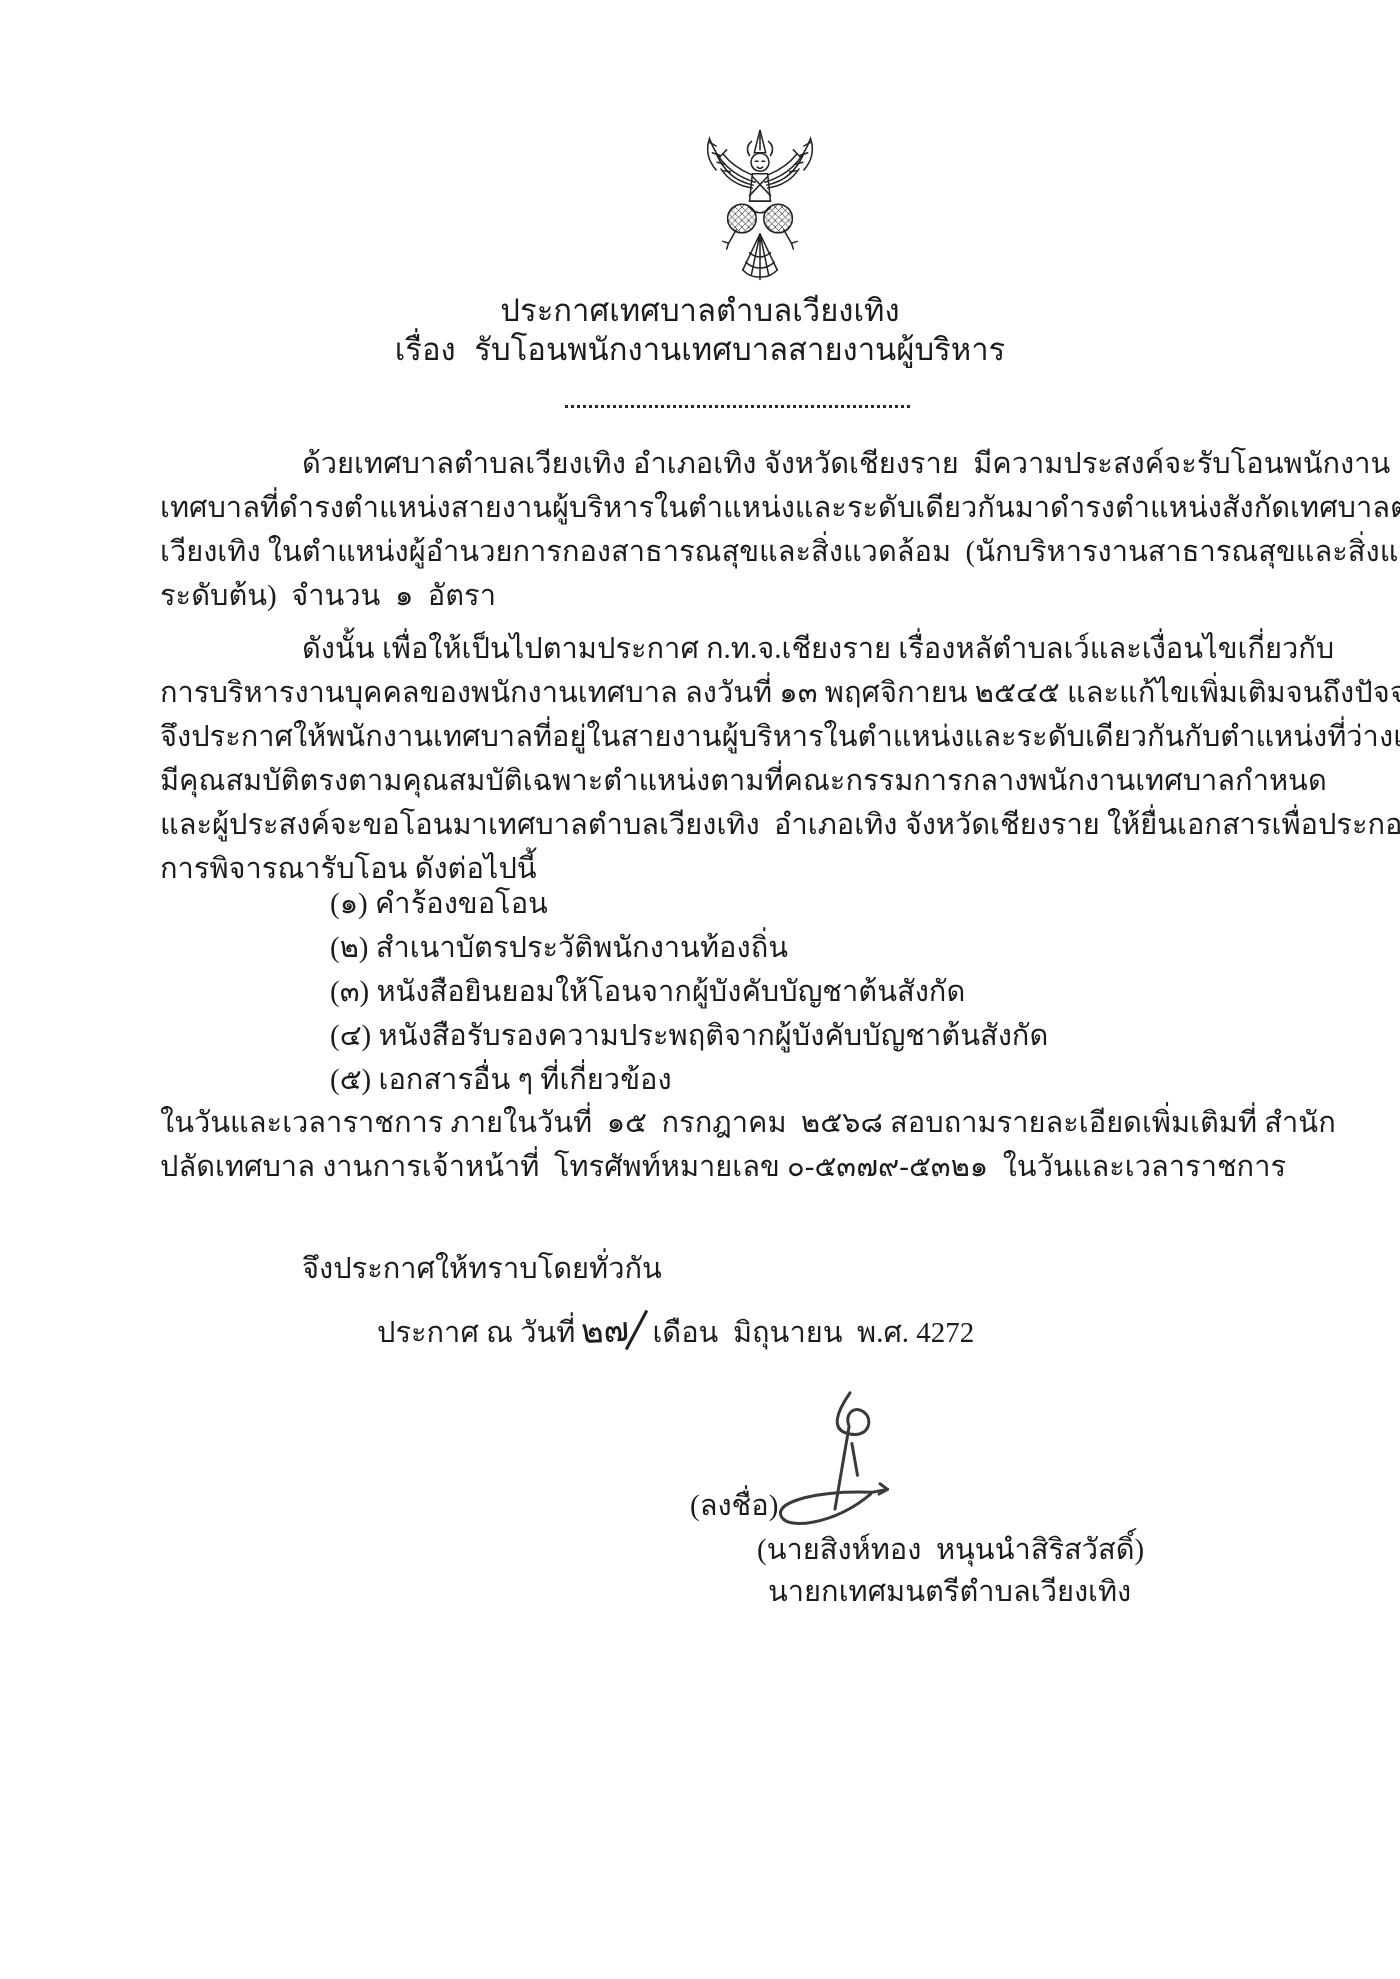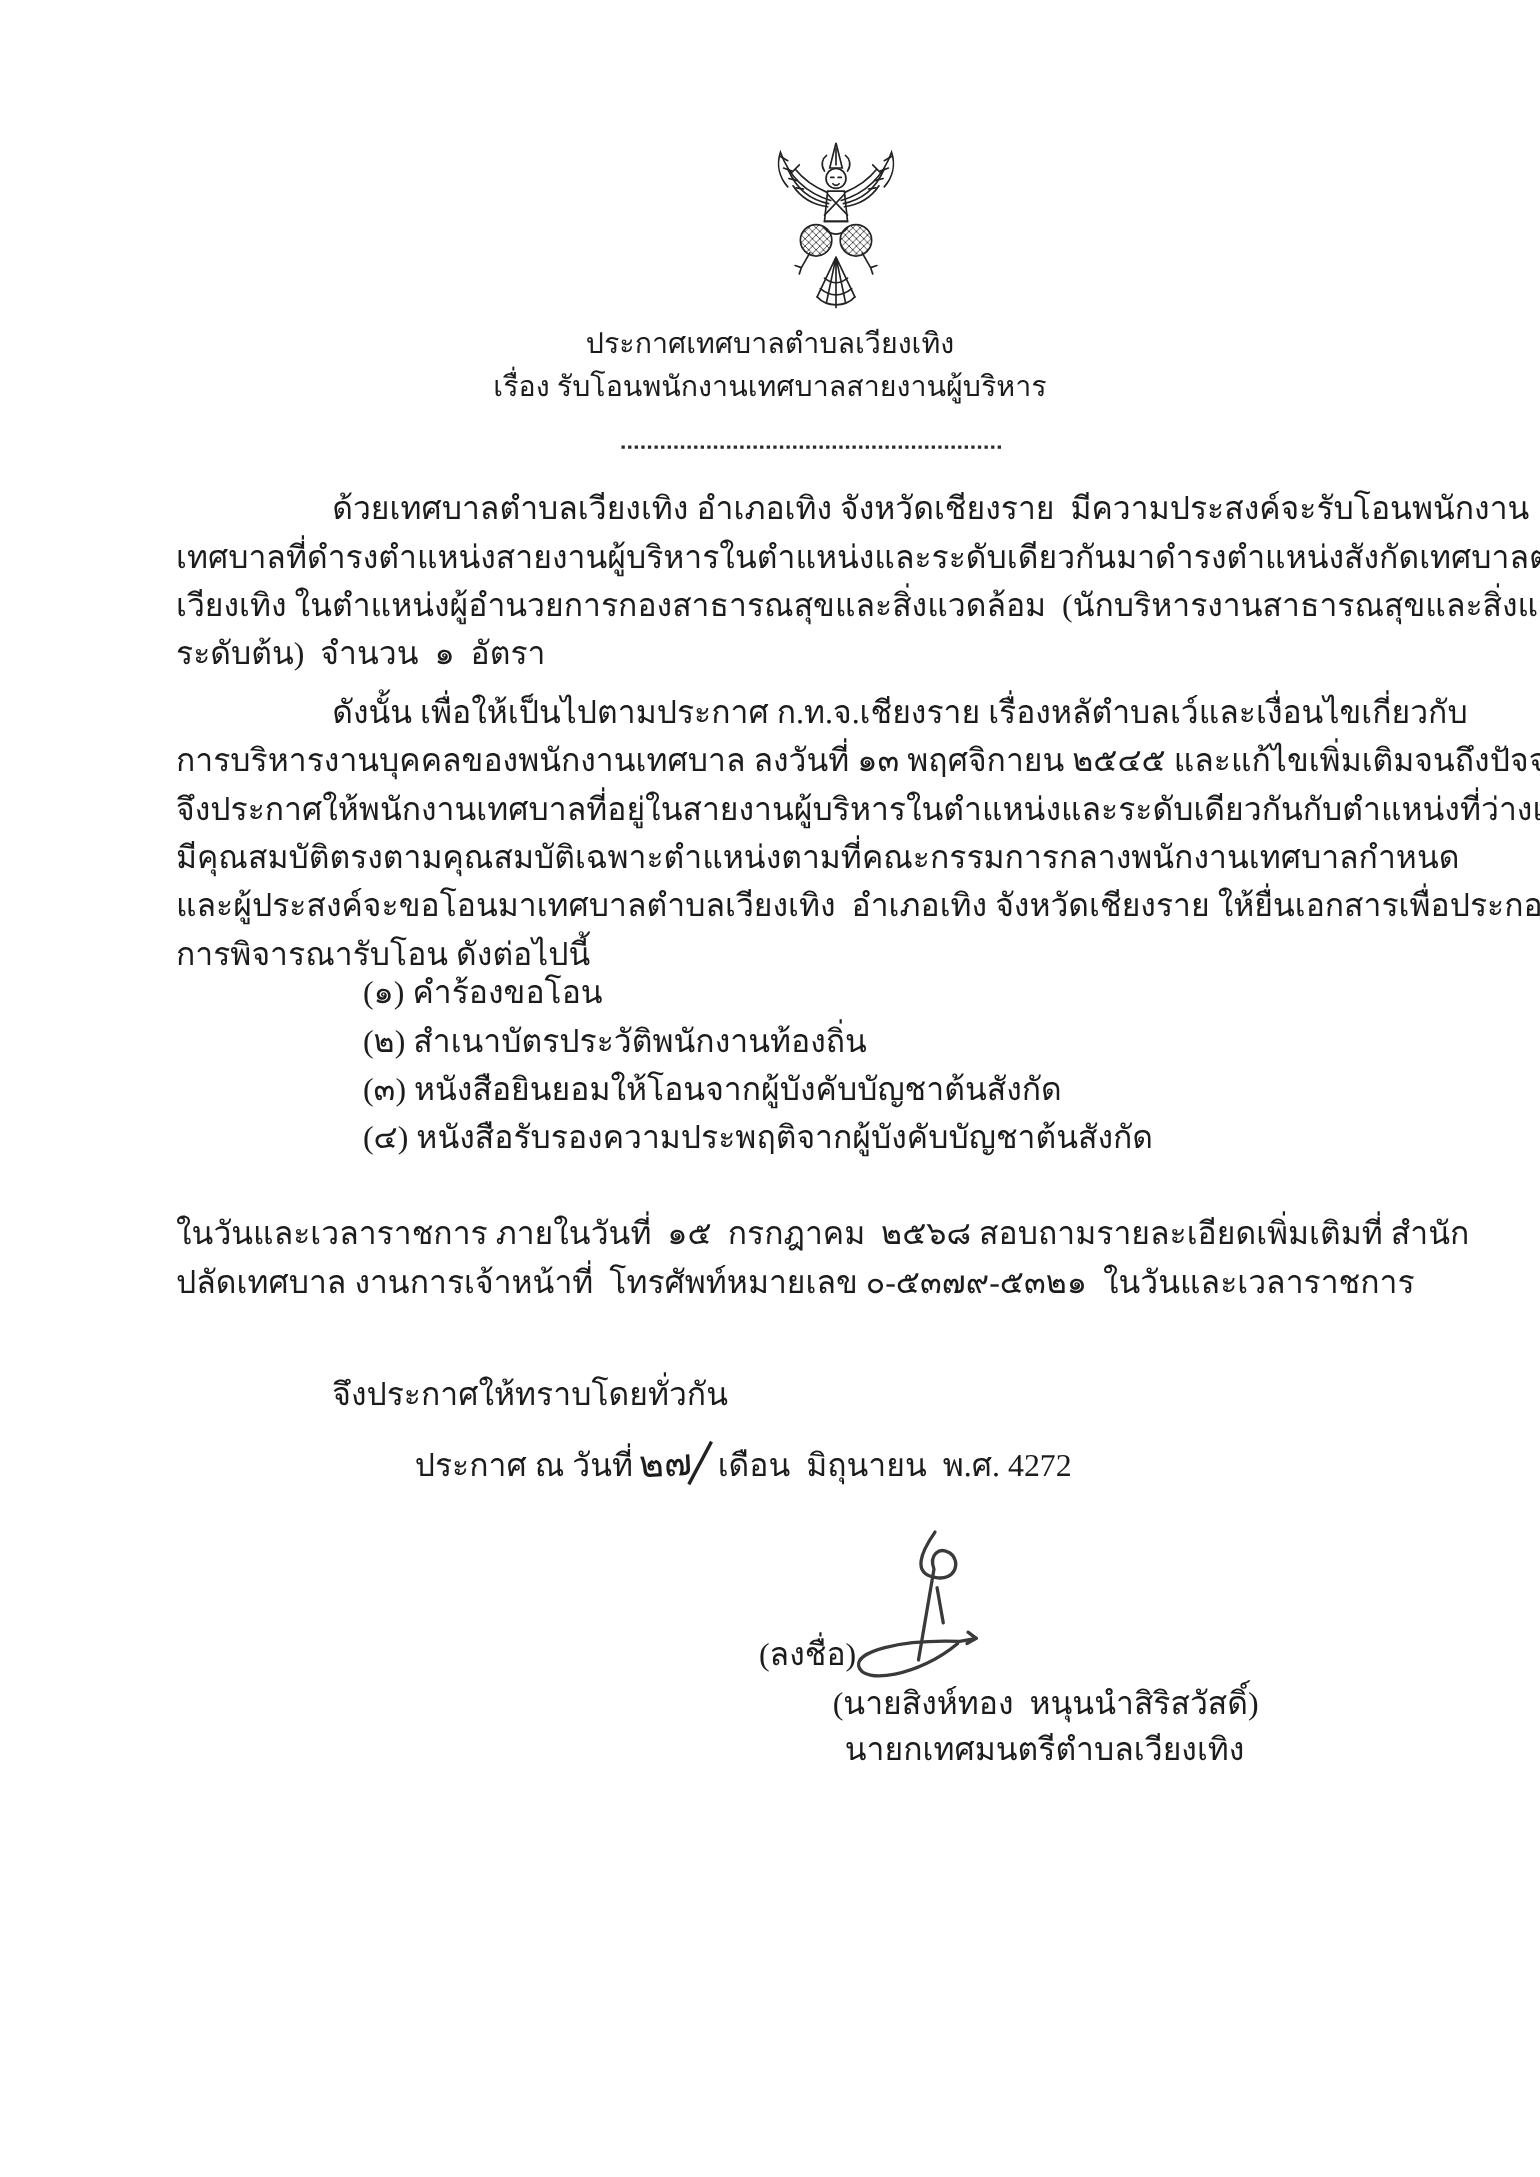--- a/index.html
+++ b/index.html
@@ -11,21 +11,21 @@
     background: #ffffff;
     color: #1c1c1c;
     font-family: "Liberation Serif", "DejaVu Serif", serif;
     font-size: 29px;
     overflow: hidden;
   }
   .abs { position: absolute; }
   .line { white-space: pre; height: 44px; line-height: 44px; }
   .indent { padding-left: 142px; }
   .center { left: 0; width: 100%; text-align: center; }
-  .title-line { font-size: 26px; line-height: 36px; }
+  .title-line { font-size: 31px; line-height: 36px; font-family: Liberation Mono, monospace; }
   .dotted-rule {
     border-bottom: 3px dotted #2a2a2a;
     height: 0;
   }
   .date-row { display: flex; align-items: baseline; }
   .handwritten-day {
     font-size: 34px;
     padding: 0 2px 0 6px;
     transform: rotate(-3deg);
     display: inline-block;
@@ -118,20 +118,21 @@
     <div class="line">มีคุณสมบัติตรงตามคุณสมบัติเฉพาะตำแหน่งตามที่คณะกรรมการกลางพนักงานเทศบาลกำหนด</div>
     <div class="line">และผู้ประสงค์จะขอโอนมาเทศบาลตำบลเวียงเทิง  อำเภอเทิง จังหวัดเชียงราย ให้ยื่นเอกสารเพื่อประกอบ</div>
     <div class="line">การพิจารณารับโอน ดังต่อไปนี้</div>
   </div>
 
   <div class="abs" style="left:330px; top:881px; width:900px;">
     <div class="line">(๑) คำร้องขอโอน</div>
     <div class="line">(๒) สำเนาบัตรประวัติพนักงานท้องถิ่น</div>
     <div class="line">(๓) หนังสือยินยอมให้โอนจากผู้บังคับบัญชาต้นสังกัด</div>
     <div class="line">(๔) หนังสือรับรองความประพฤติจากผู้บังคับบัญชาต้นสังกัด</div>
+    <div class="line">(๕) เอกสารอื่น ๆ ที่เกี่ยวข้อง</div>
   </div>
 
   <div class="abs" style="left:160px; top:1100px; width:1120px;">
     <div class="line">ในวันและเวลาราชการ ภายในวันที่  ๑๕  กรกฎาคม  ๒๕๖๘ สอบถามรายละเอียดเพิ่มเติมที่ สำนัก</div>
     <div class="line">ปลัดเทศบาล งานการเจ้าหน้าที่  โทรศัพท์หมายเลข ๐-๕๓๗๙-๕๓๒๑  ในวันและเวลาราชการ</div>
   </div>
 
   <div class="abs line" style="left:302px; top:1246px;">จึงประกาศให้ทราบโดยทั่วกัน</div>
 
   <div class="abs date-row" style="left:377px; top:1303px;">

